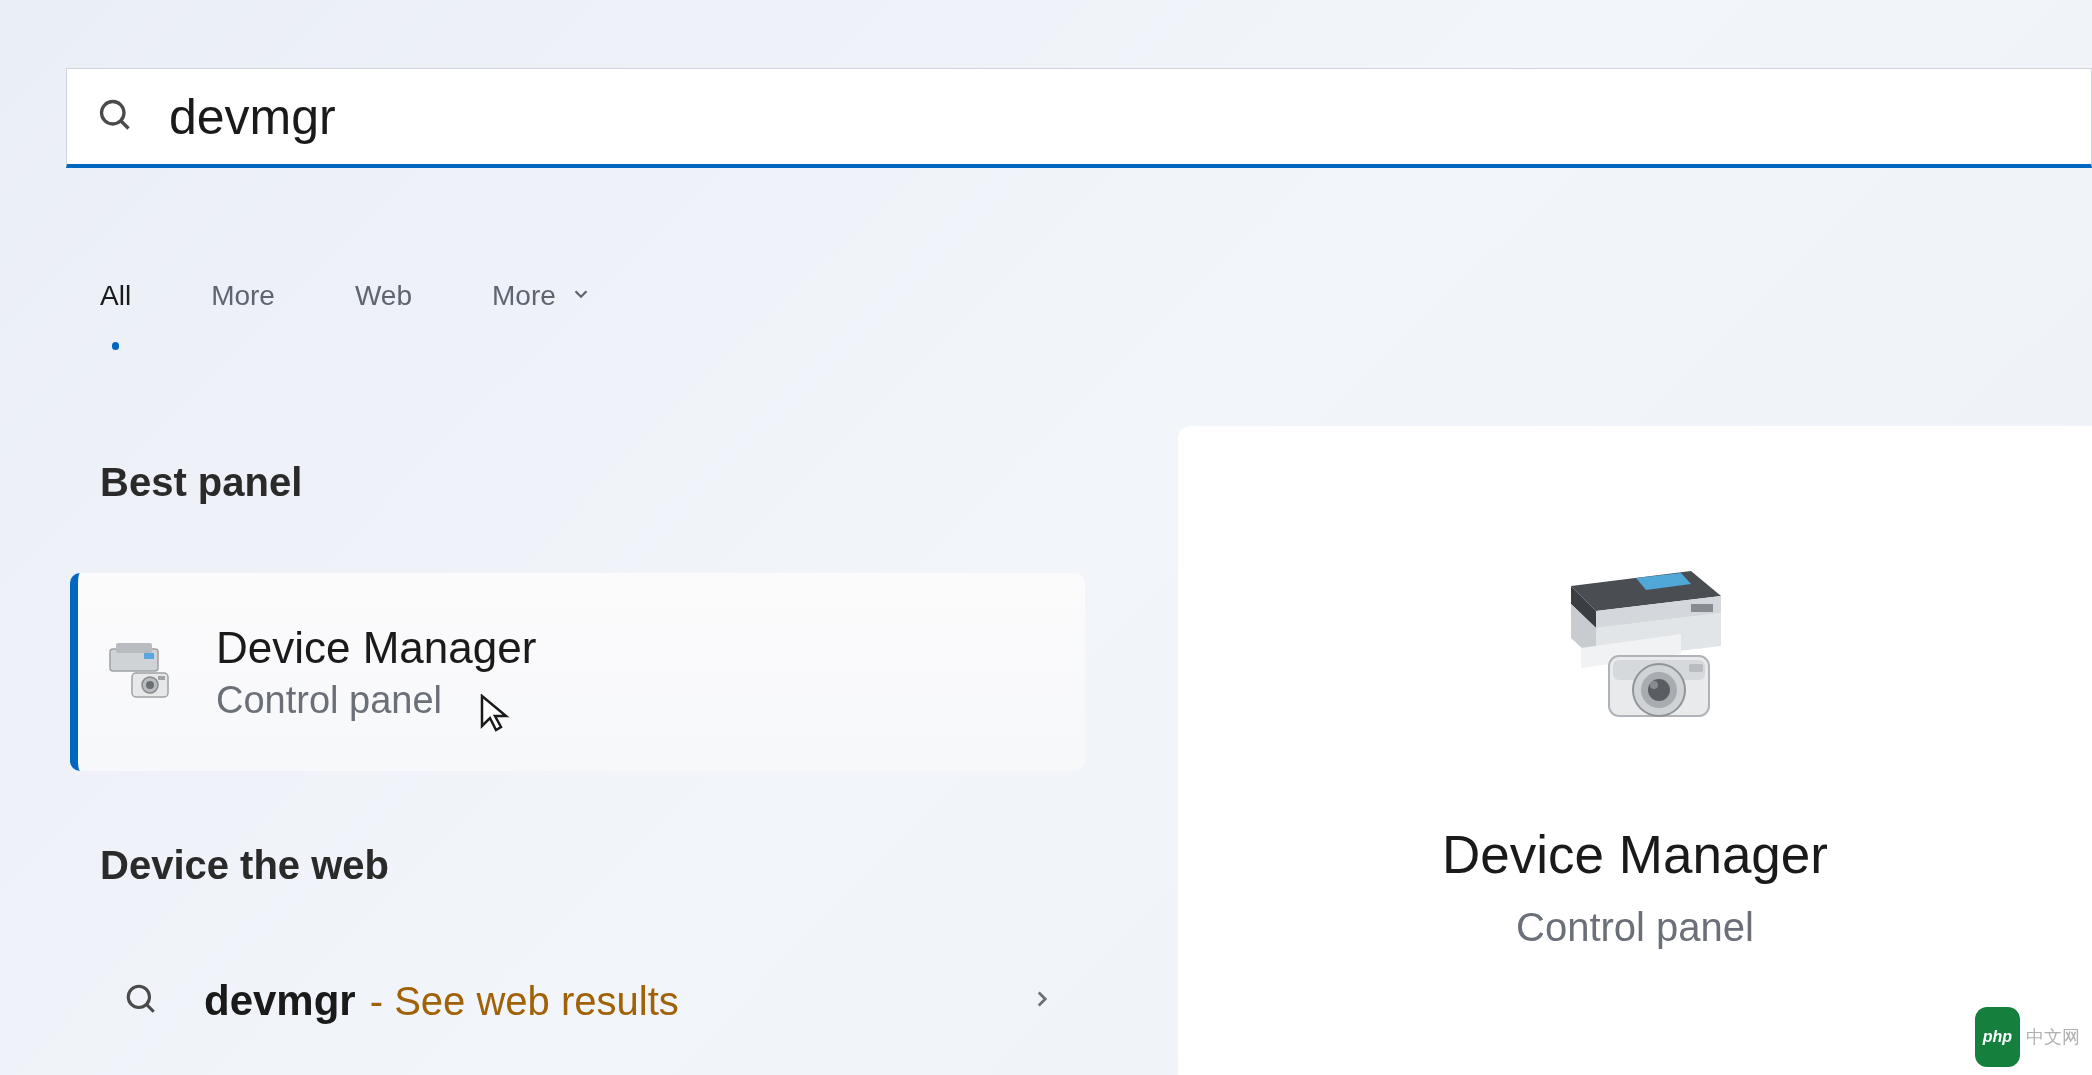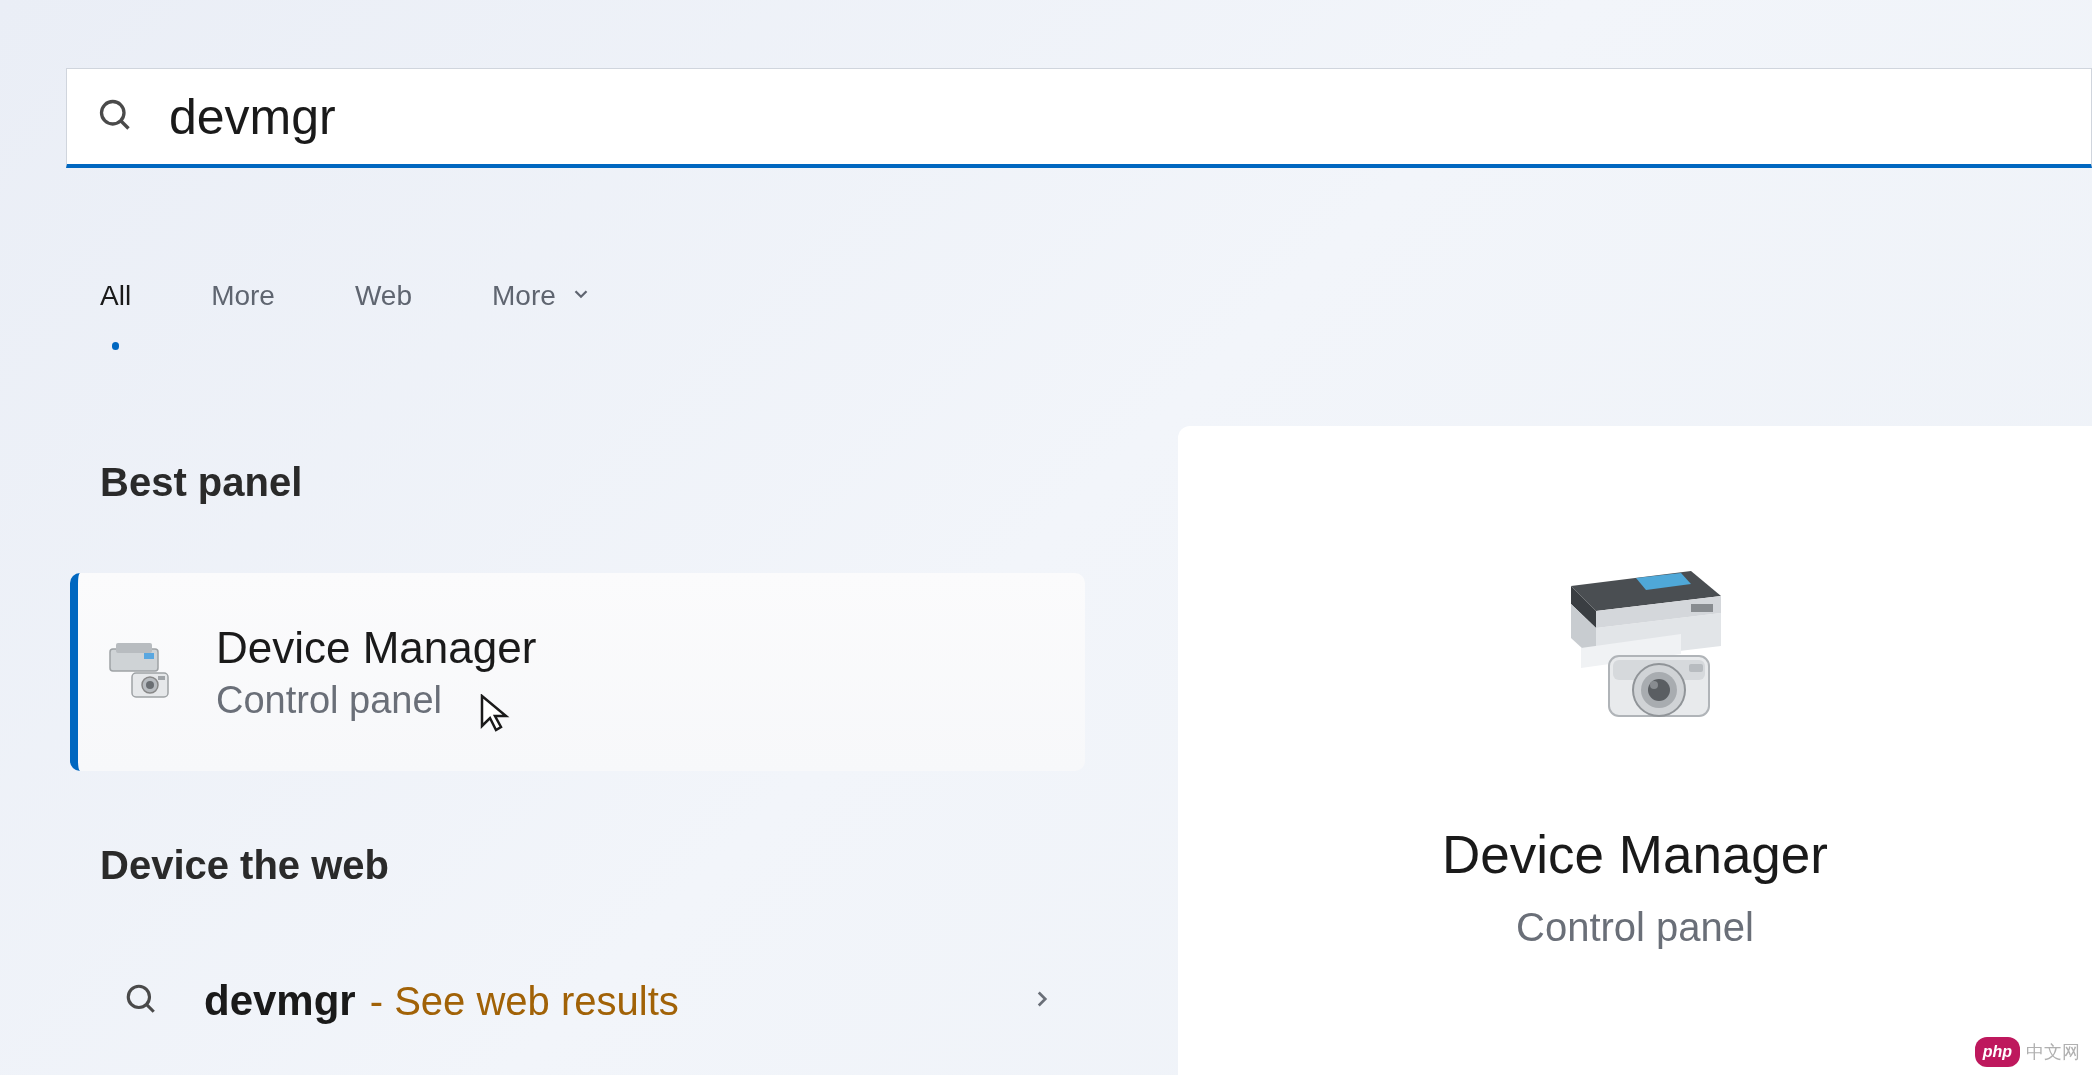--- a/index.html
+++ b/index.html
@@ -181,25 +181,25 @@
       position: absolute;
       right: 12px;
       bottom: 8px;
       display: flex;
       align-items: center;
       gap: 6px;
       font-size: 18px;
       color: #b0b0b0;
     }
     .watermark .php-logo {
-      background: #be185d;
+      background: #15803d;
       color: #fff;
       font-style: italic;
       font-weight: bold;
-      padding: 6px 8px;
+      padding: 21px 8px;
       border-radius: 12px;
       font-size: 16px;
     }
     .cursor {
       position: absolute;
       left: 480px;
       top: 694px;
       pointer-events: none;
     }
   </style>

